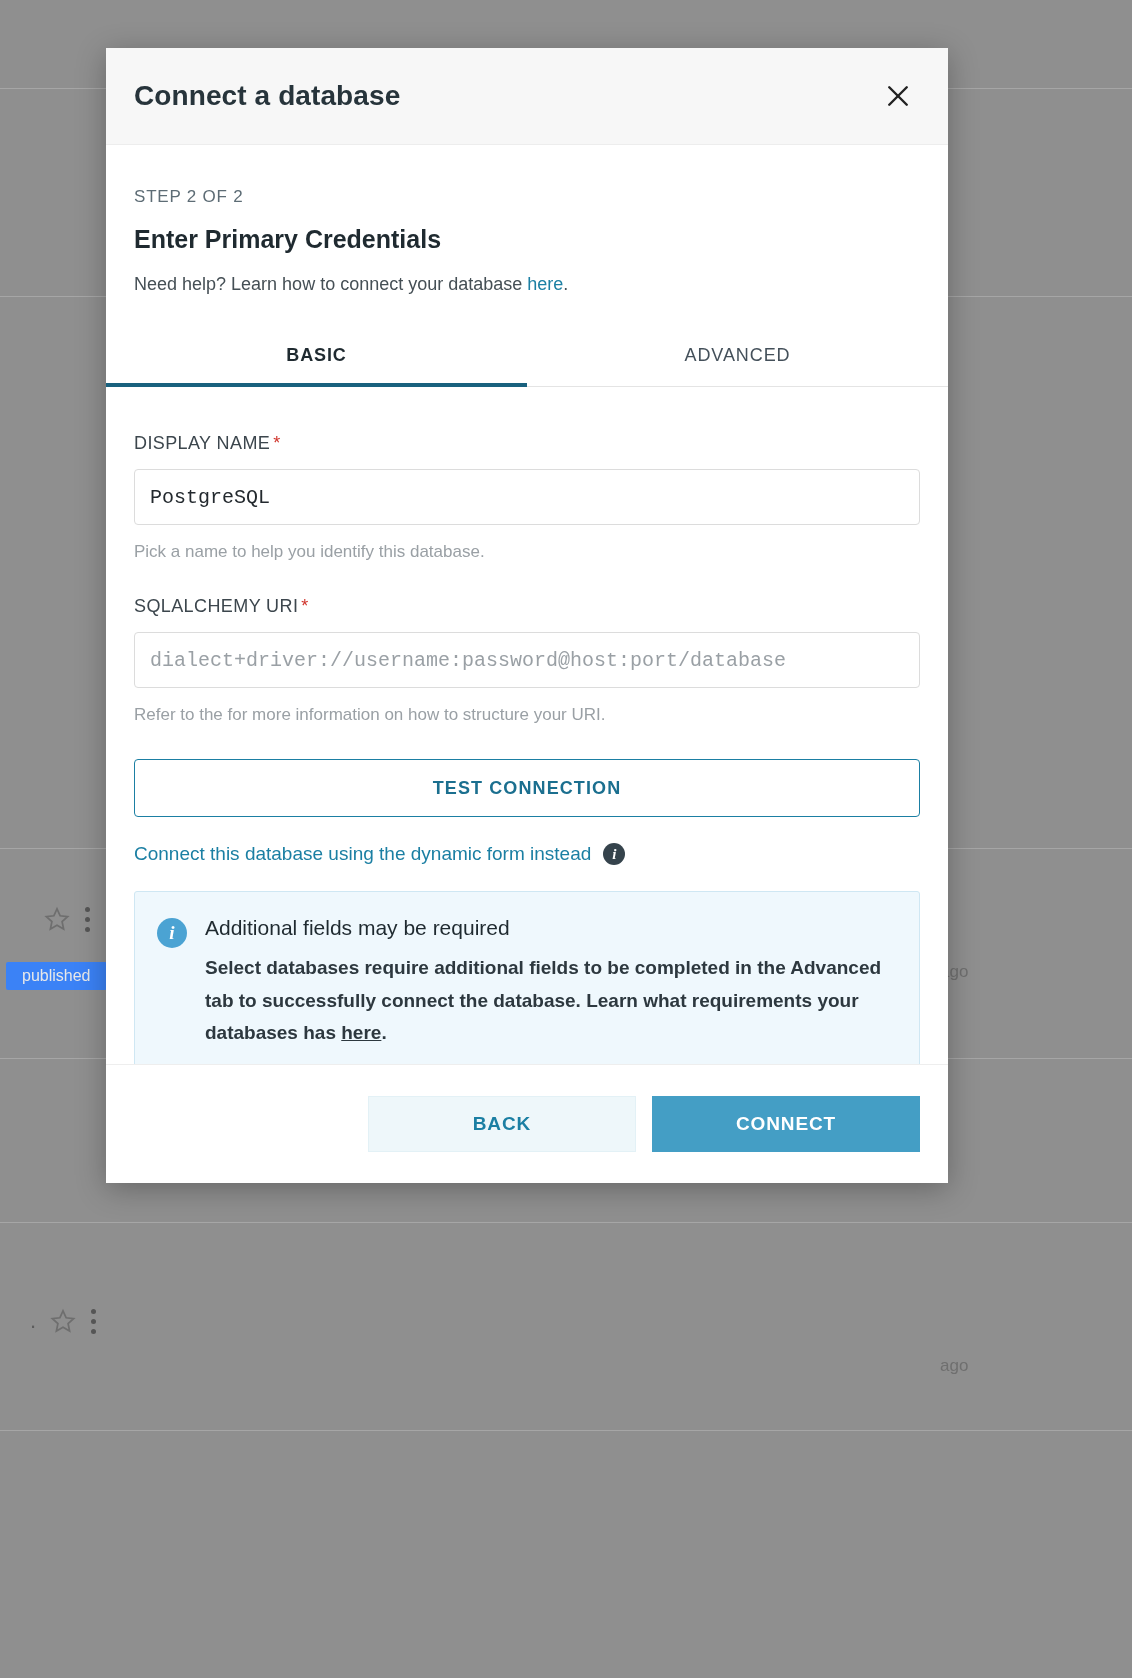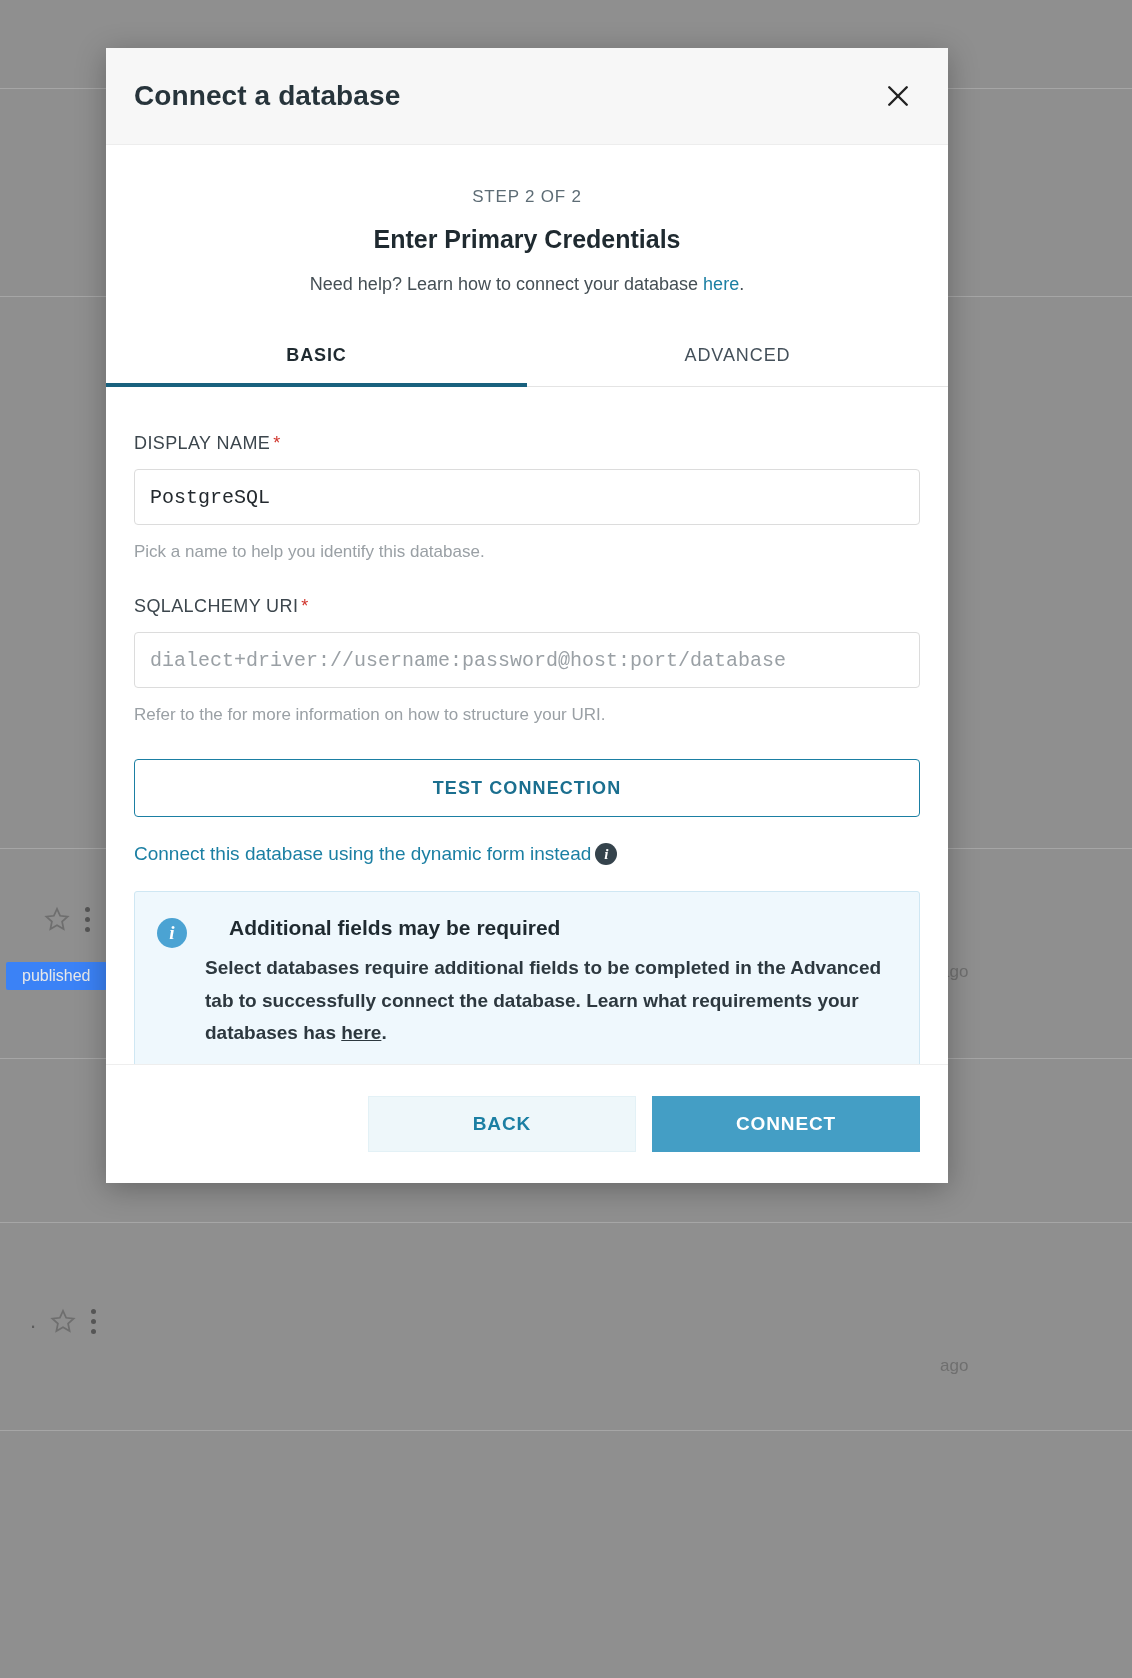--- a/index.html
+++ b/index.html
@@ -105,21 +105,20 @@
   .close-btn svg { display: block; }
 
   .modal-body {
     flex: 1 1 auto;
     padding: 0;
     overflow: hidden;
     position: relative;
   }
   .intro {
     padding: 42px 28px 0 28px;
-    text-align: center;
   }
   .step-label {
     font-size: 17px;
     letter-spacing: 0.8px;
     color: #5d6c75;
     text-transform: uppercase;
   }
   .step-heading {
     margin-top: 18px;
     font-size: 25px;
@@ -208,21 +207,21 @@
     font-weight: bold;
     letter-spacing: 1.1px;
     cursor: pointer;
     font-family: "Liberation Sans", sans-serif;
   }
 
   .dynamic-row {
     margin-top: 26px;
     display: flex;
     align-items: center;
-    gap: 4px;
+    gap: 12px;
     font-size: 19px;
   }
   .dynamic-row .link { cursor: pointer; }
   .info-dot {
     width: 22px; height: 22px;
     border-radius: 50%;
     background: #35434c;
     color: #fff;
     font-size: 15px;
     font-weight: bold;
@@ -248,24 +247,23 @@
     color: #fff;
     display: flex; align-items: center; justify-content: center;
     font-family: "Liberation Serif", serif;
     font-style: italic;
     font-weight: bold;
     font-size: 19px;
     margin-top: 2px;
   }
   .alert-title {
     font-size: 21px;
-    font-weight: bold;
+    font-weight: normal;
     color: #1f2a30;
     margin-bottom: 12px;
-    margin-left: 24px;
   }
   .alert-text {
     font-size: 19px;
     line-height: 1.72;
     color: #2d383f;
     font-weight: bold;
   }
   .alert-text a {
     color: #2d383f;
     text-decoration: underline;

